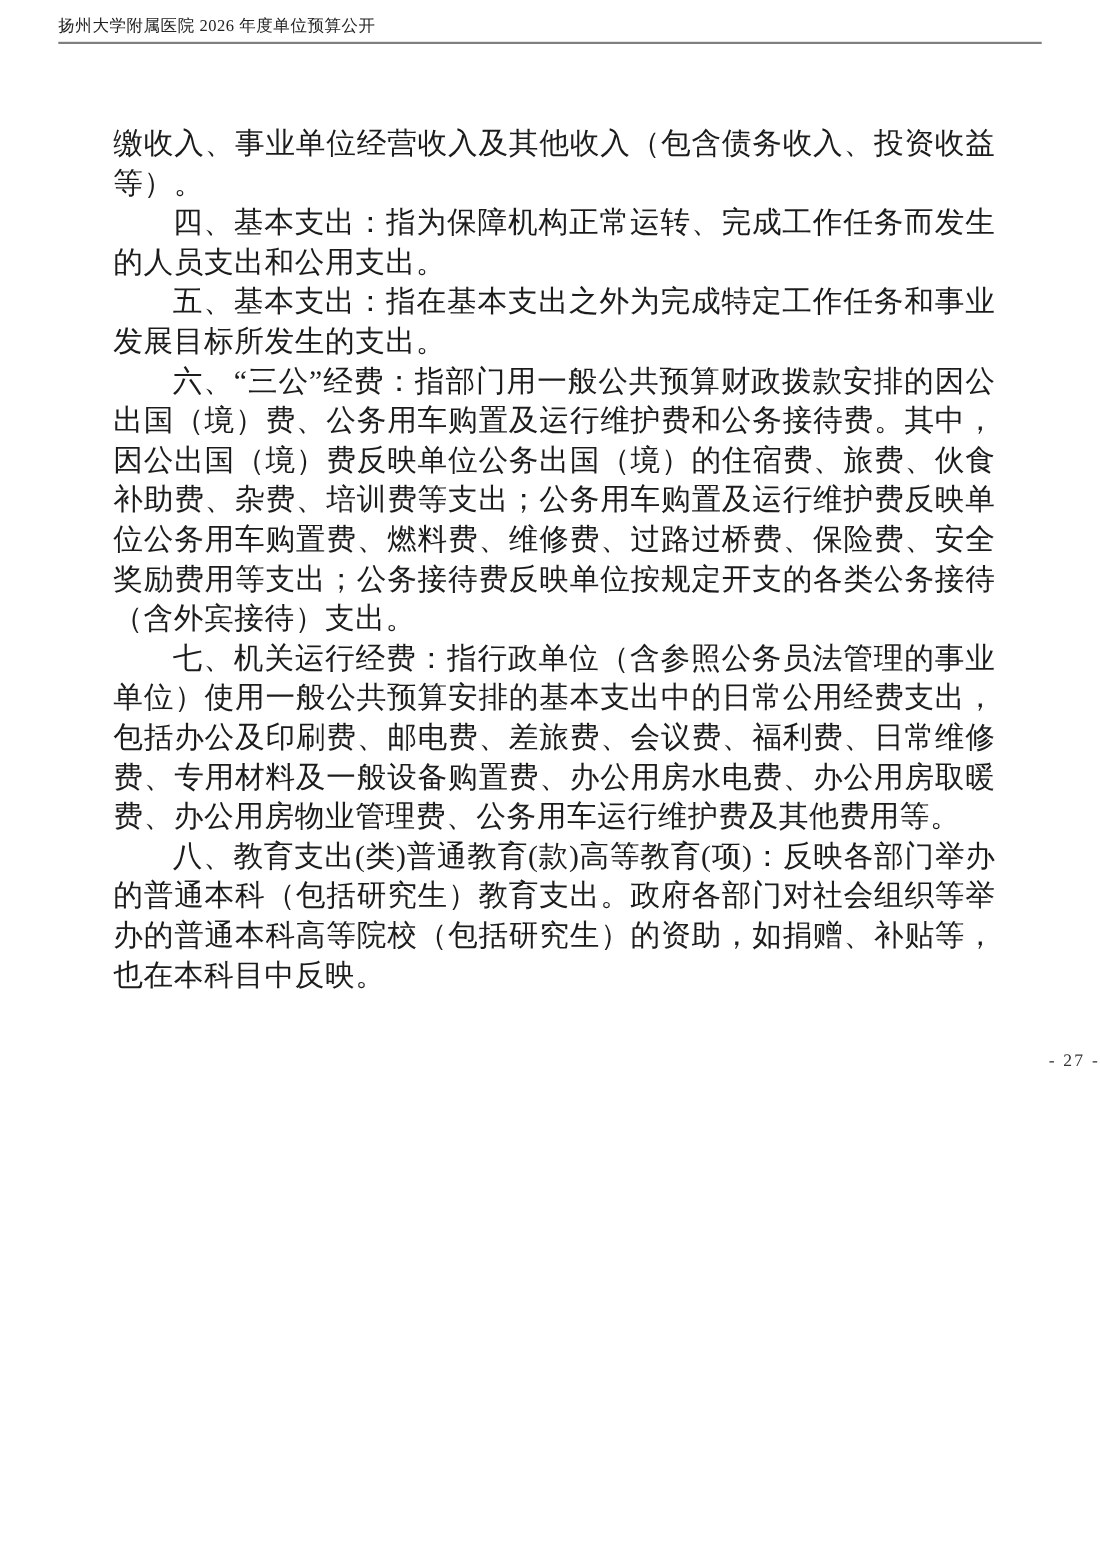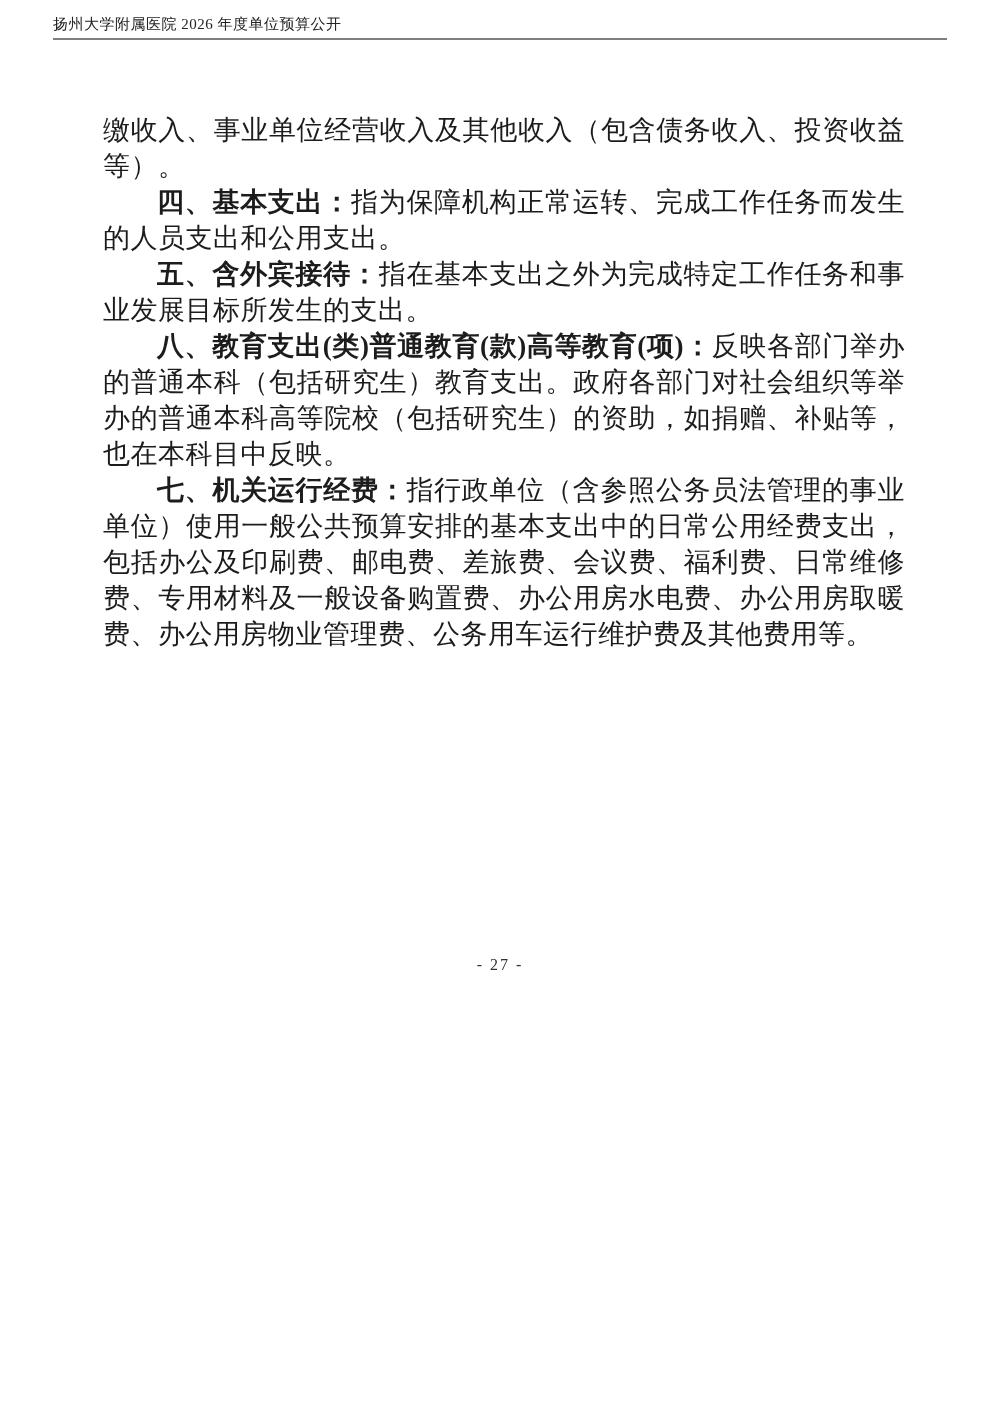--- a/index.html
+++ b/index.html
@@ -48,53 +48,54 @@
     line-height: 36px;
     text-align: justify;
     text-justify: inter-ideograph;
     letter-spacing: 0.5px;
     word-break: break-all;
   }
   .doc-body p.para.indent {
     text-indent: 2em;
   }
   .doc-body .lead {
-    font-weight: bold;
+    font-weight: normal;
     margin-top: 43px;
   }
   .page-footer {
     position: absolute;
     left: 0;
     right: 0;
     bottom: 26px;
-    text-align: center;
+    text-align: right;
     font-size: 16px;
     color: #333333;
     letter-spacing: 2px;
   }
 </style>
 </head>
 <body>
 
 <div class="page">
 
   <div class="page-header">
     <div class="header-title">扬州大学附属医院 2026 年度单位预算公开</div>
     <div class="header-rule"></div>
   </div>
 
   <div class="doc-body" id="doc-body">
     <p class="para"><span class="lead"></span><span class="rest">缴收入、事业单位经营收入及其他收入（包含债务收入、投资收益等）。</span></p>
 
     <p class="para indent"><span class="lead">四、基本支出：</span><span class="rest">指为保障机构正常运转、完成工作任务而发生的人员支出和公用支出。</span></p>
 
-    <p class="para indent"><span class="lead">五、含外宾接待：</span><span class="rest">指在基本支出之外为完成特定工作任务和事业发展目标所发生的支出。</span></p>
+    <p class="para indent"><span class="lead">五、基本支出：</span><span class="rest">指在基本支出之外为完成特定工作任务和事业发展目标所发生的支出。</span></p>
 
+    <p class="para indent"><span class="lead">六、“三公”经费：</span><span class="rest">指部门用一般公共预算财政拨款安排的因公出国（境）费、公务用车购置及运行维护费和公务接待费。其中，因公出国（境）费反映单位公务出国（境）的住宿费、旅费、伙食补助费、杂费、培训费等支出；公务用车购置及运行维护费反映单位公务用车购置费、燃料费、维修费、过路过桥费、保险费、安全奖励费用等支出；公务接待费反映单位按规定开支的各类公务接待（含外宾接待）支出。</span></p>
+
+    <p class="para indent"><span class="lead">七、机关运行经费：</span><span class="rest">指行政单位（含参照公务员法管理的事业单位）使用一般公共预算安排的基本支出中的日常公用经费支出，包括办公及印刷费、邮电费、差旅费、会议费、福利费、日常维修费、专用材料及一般设备购置费、办公用房水电费、办公用房取暖费、办公用房物业管理费、公务用车运行维护费及其他费用等。</span></p>
 
     <p class="para indent"><span class="lead">八、教育支出(类)普通教育(款)高等教育(项)：</span><span class="rest">反映各部门举办的普通本科（包括研究生）教育支出。政府各部门对社会组织等举办的普通本科高等院校（包括研究生）的资助，如捐赠、补贴等，也在本科目中反映。</span></p>
-
-    <p class="para indent"><span class="lead">七、机关运行经费：</span><span class="rest">指行政单位（含参照公务员法管理的事业单位）使用一般公共预算安排的基本支出中的日常公用经费支出，包括办公及印刷费、邮电费、差旅费、会议费、福利费、日常维修费、专用材料及一般设备购置费、办公用房水电费、办公用房取暖费、办公用房物业管理费、公务用车运行维护费及其他费用等。</span></p>
 
   </div>
 
   <div class="page-footer">- 27 -</div>
 
 </div>
 
 </body></html>

